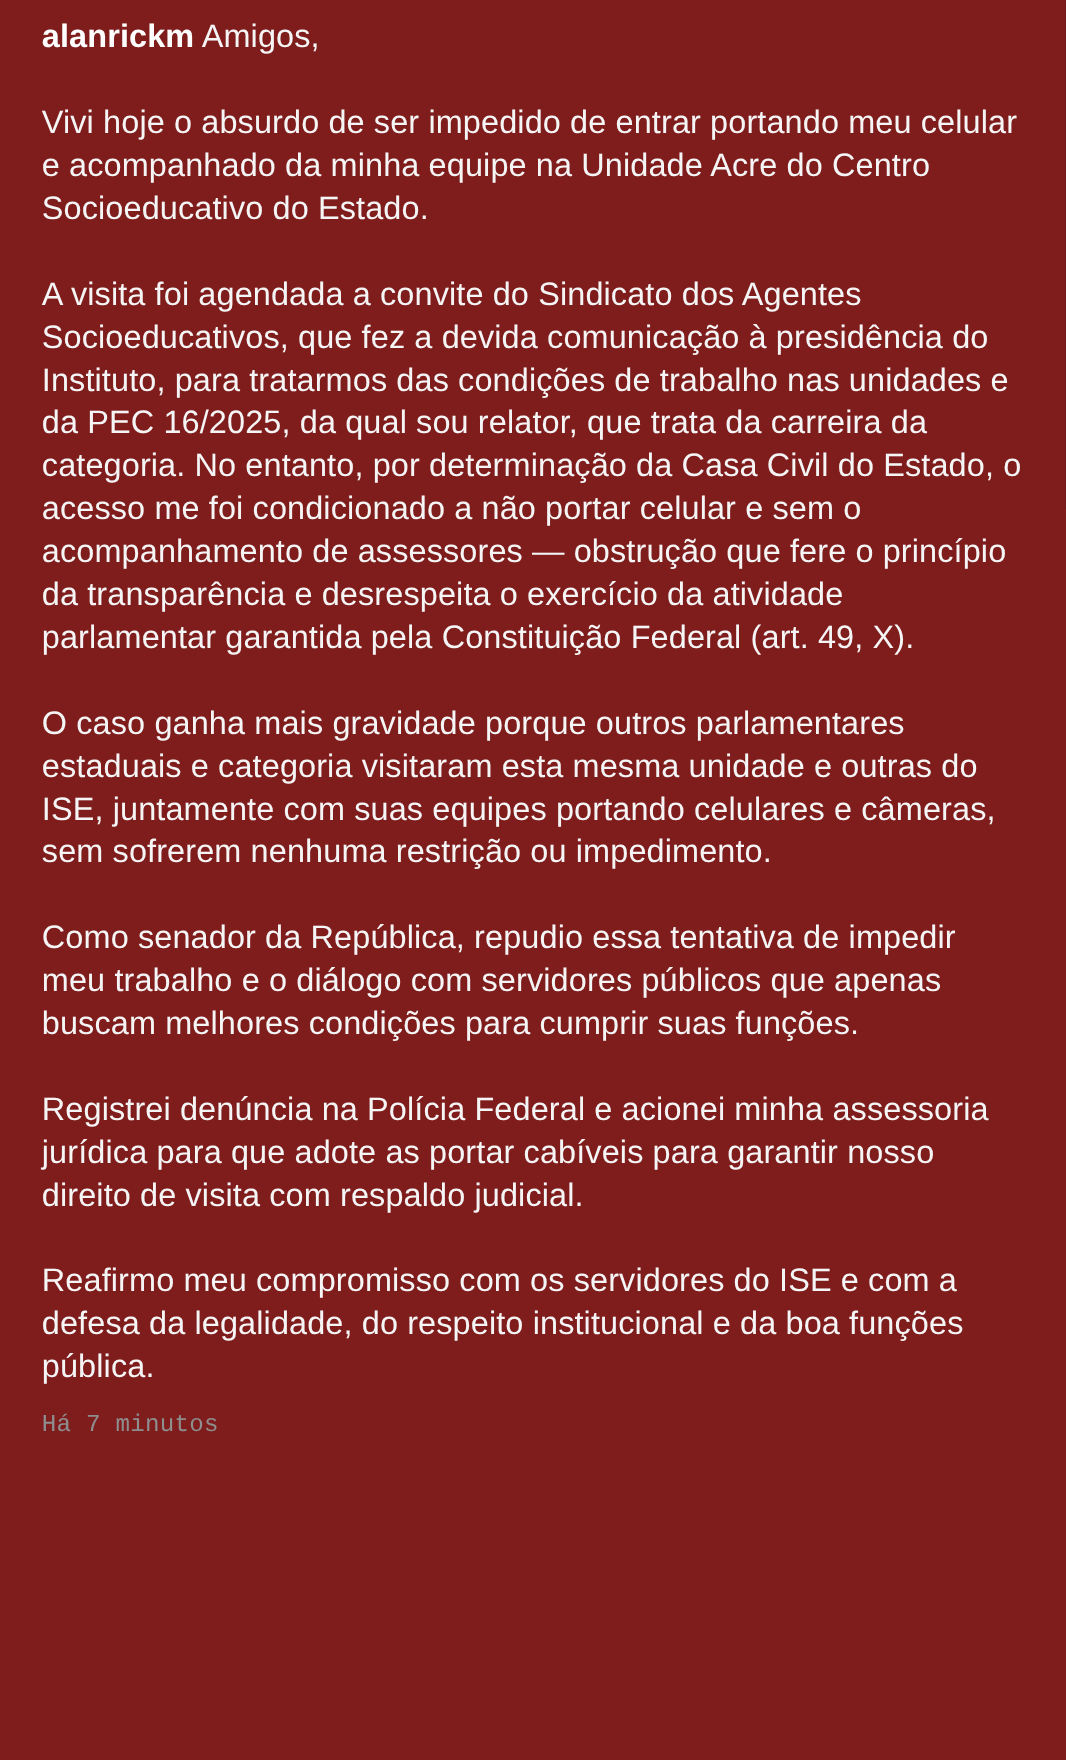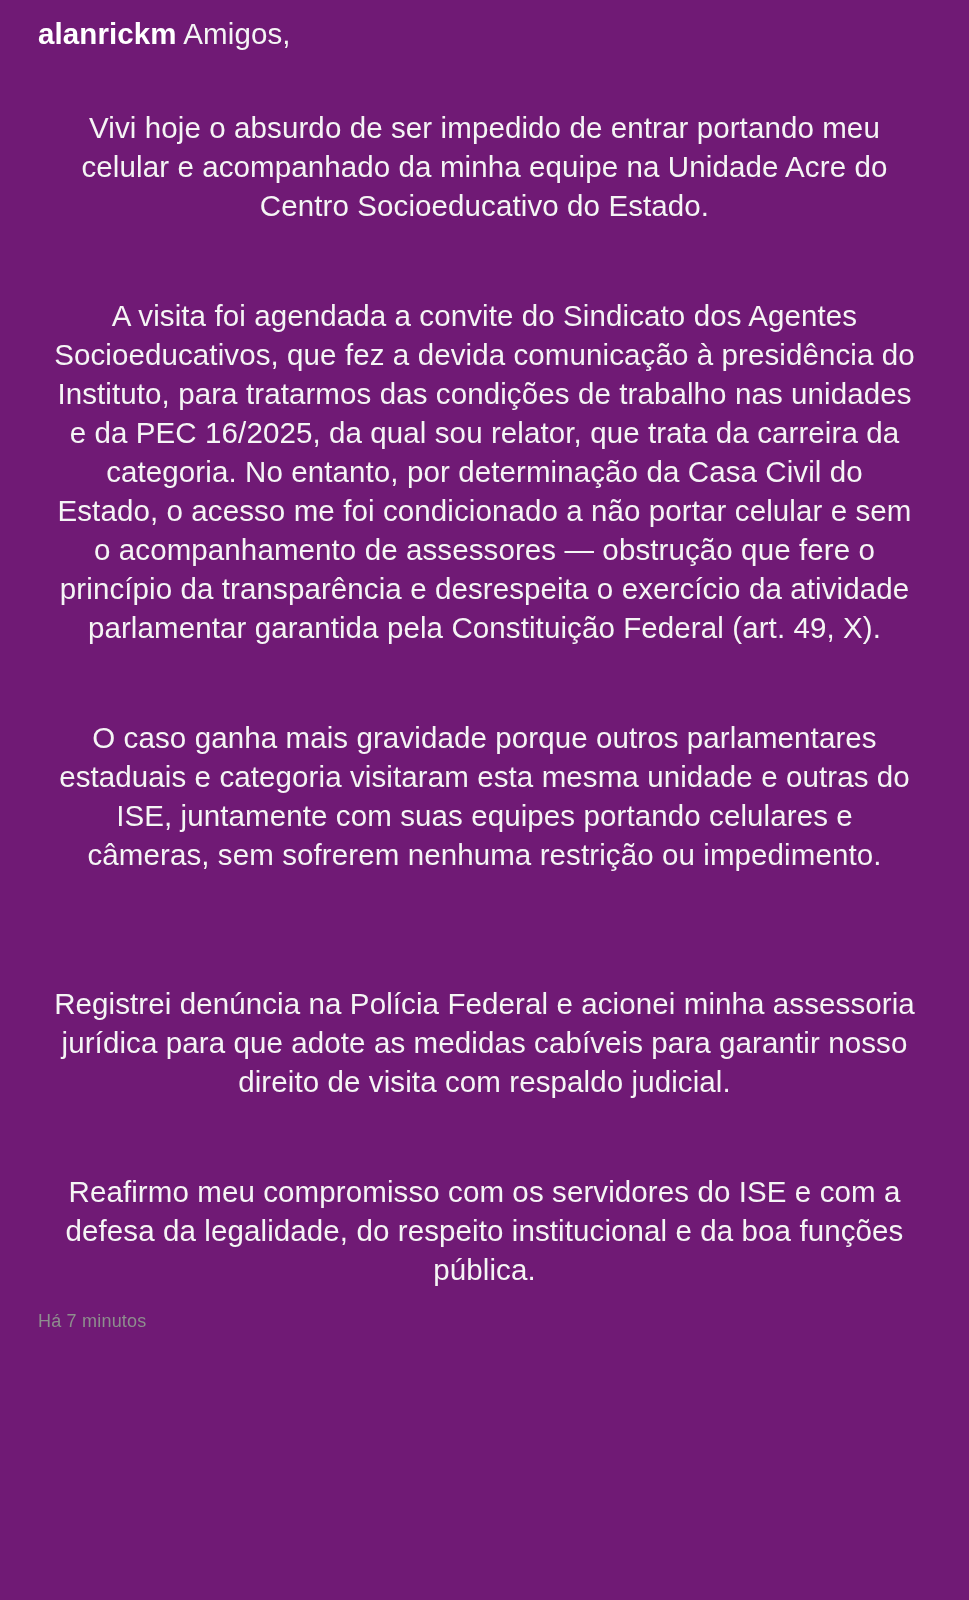--- a/index.html
+++ b/index.html
@@ -11,50 +11,50 @@
     width: 969px;
     min-height: 1600px;
     font-family: "Liberation Sans", sans-serif;
     color: #f2f2f2;
     -webkit-font-smoothing: antialiased;
   }
   .post {
     width: 969px;
     min-height: 1600px;
     box-sizing: border-box;
-    background: #701a75;
+    background: #7f1d1d;
     padding: 14px 38px 0 38px;
     display: flex;
     flex-direction: column;
   }
   .caption {
     font-size: 29.5px;
     line-height: 39px;
     color: #f5f5f5;
     letter-spacing: 0.1px;
     word-wrap: break-word;
   }
   .username {
     font-weight: bold;
     color: #ffffff;
   }
   .para {
-    margin: 16px;
-    text-align: center;
+    margin: 0;
   }
   .spacer {
     height: 39px;
   }
   .timestamp {
-    margin-top: 2px;
+    margin-top: 20px;
     margin-bottom: 10px;
-    font-size: 18px;
+    font-size: 22px;
     line-height: 28px;
     color: #8e8e8e;
     letter-spacing: 0.2px;
+    font-family: Liberation Mono, monospace;
   }
 </style>
 </head>
 <body>
 
 <div class="post">
 
   <div class="caption">
     <span class="username">alanrickm</span>
     <span>Amigos,</span>
@@ -63,22 +63,23 @@
   <div class="spacer"></div>
   <p class="caption para">Vivi hoje o absurdo de ser impedido de entrar portando meu celular e acompanhado da minha equipe na Unidade Acre do Centro Socioeducativo do Estado.</p>
 
   <div class="spacer"></div>
   <p class="caption para">A visita foi agendada a convite do Sindicato dos Agentes Socioeducativos, que fez a devida comunicação à presidência do Instituto, para tratarmos das condições de trabalho nas unidades e da PEC 16/2025, da qual sou relator, que trata da carreira da categoria. No entanto, por determinação da Casa Civil do Estado, o acesso me foi condicionado a não portar celular e sem o acompanhamento de assessores — obstrução que fere o princípio da transparência e desrespeita o exercício da atividade parlamentar garantida pela Constituição Federal (art. 49, X).</p>
 
   <div class="spacer"></div>
   <p class="caption para">O caso ganha mais gravidade porque outros parlamentares estaduais e categoria visitaram esta mesma unidade e outras do ISE, juntamente com suas equipes portando celulares e câmeras, sem sofrerem nenhuma restrição ou impedimento.</p>
 
   <div class="spacer"></div>
+  <p class="caption para">Como senador da República, repudio essa tentativa de impedir meu trabalho e o diálogo com servidores públicos que apenas buscam melhores condições para cumprir suas funções.</p>
 
   <div class="spacer"></div>
-  <p class="caption para">Registrei denúncia na Polícia Federal e acionei minha assessoria jurídica para que adote as medidas cabíveis para garantir nosso direito de visita com respaldo judicial.</p>
+  <p class="caption para">Registrei denúncia na Polícia Federal e acionei minha assessoria jurídica para que adote as portar cabíveis para garantir nosso direito de visita com respaldo judicial.</p>
 
   <div class="spacer"></div>
   <p class="caption para">Reafirmo meu compromisso com os servidores do ISE e com a defesa da legalidade, do respeito institucional e da boa funções pública.</p>
 
   <div class="timestamp">Há 7 minutos</div>
 
 </div>
 
 </body></html>

